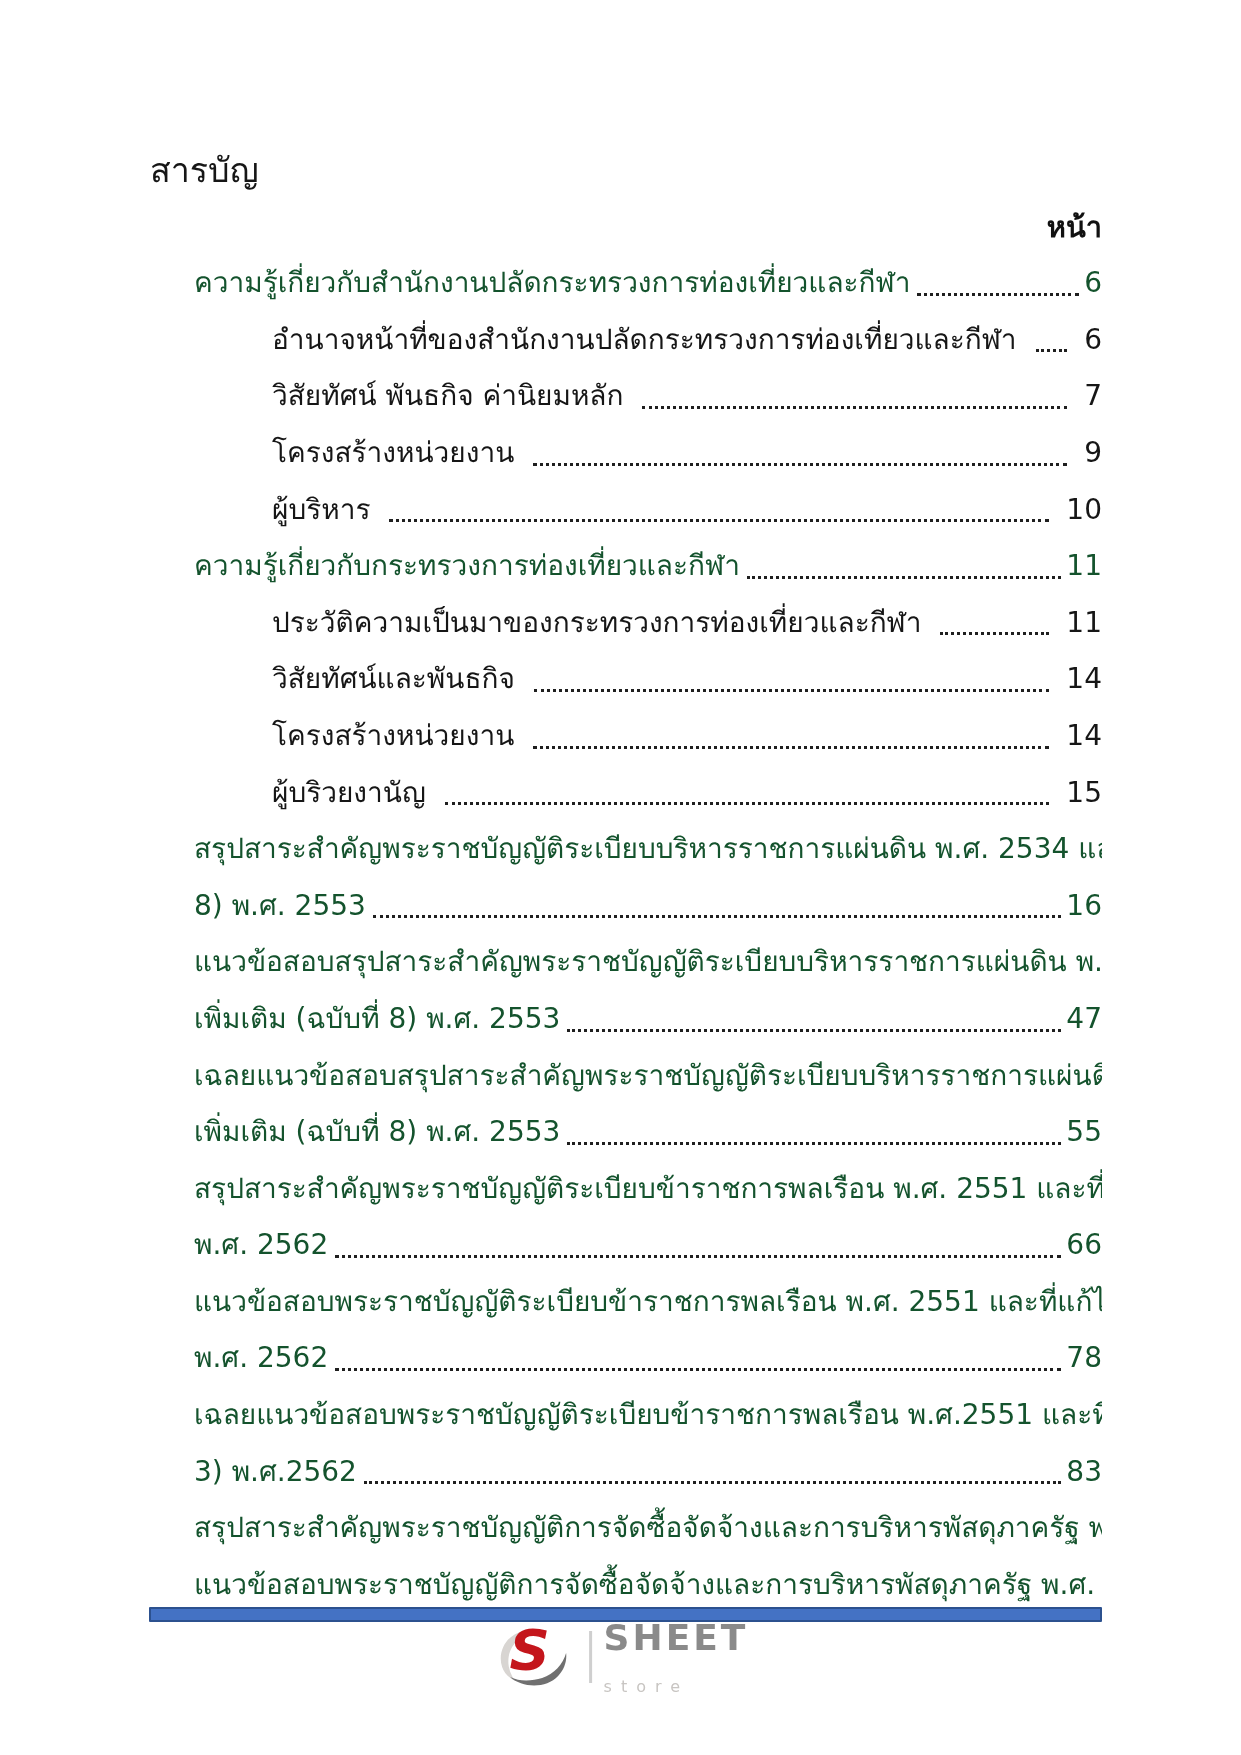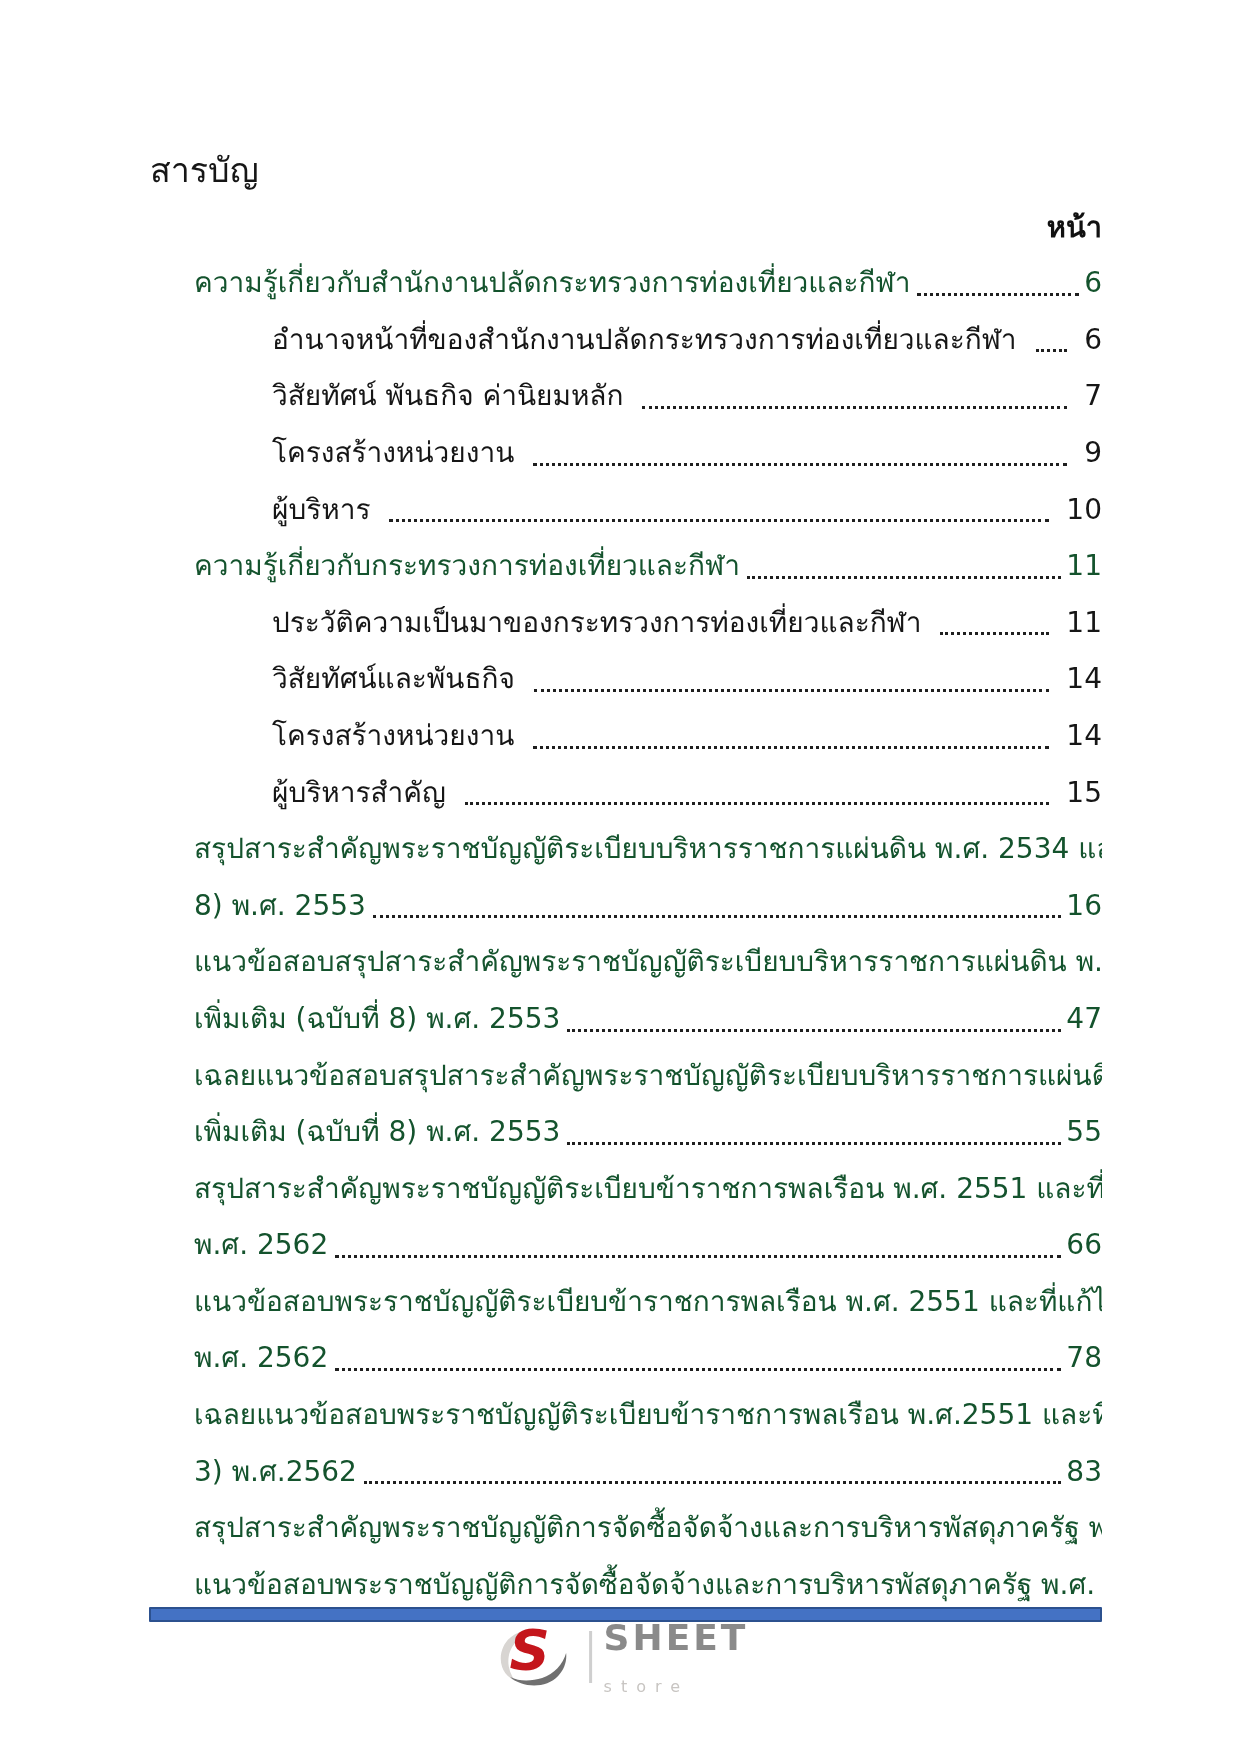--- a/index.html
+++ b/index.html
@@ -136,21 +136,21 @@
         </div>
         <div class="entry indent">
           <div class="row">
             <span class="entry-text">โครงสร้างหน่วยงาน</span>
             <span class="dots"></span>
             <span class="page-num">14</span>
           </div>
         </div>
         <div class="entry indent">
           <div class="row">
-            <span class="entry-text">ผู้บริหารสำคัญ</span>
+            <span class="entry-text">ผู้บริวยงานัญ</span>
             <span class="dots"></span>
             <span class="page-num">15</span>
           </div>
         </div>
         <div class="entry bold">
           <div class="row">
             <span class="entry-text">สรุปสาระสำคัญพระราชบัญญัติระเบียบบริหารราชการแผ่นดิน พ.ศ. 2534 และที่แก้ไขเพิ่มเติม (ฉบับที่</span>
           </div>
           <div class="row">
             <span class="entry-text">8) พ.ศ. 2553</span>

